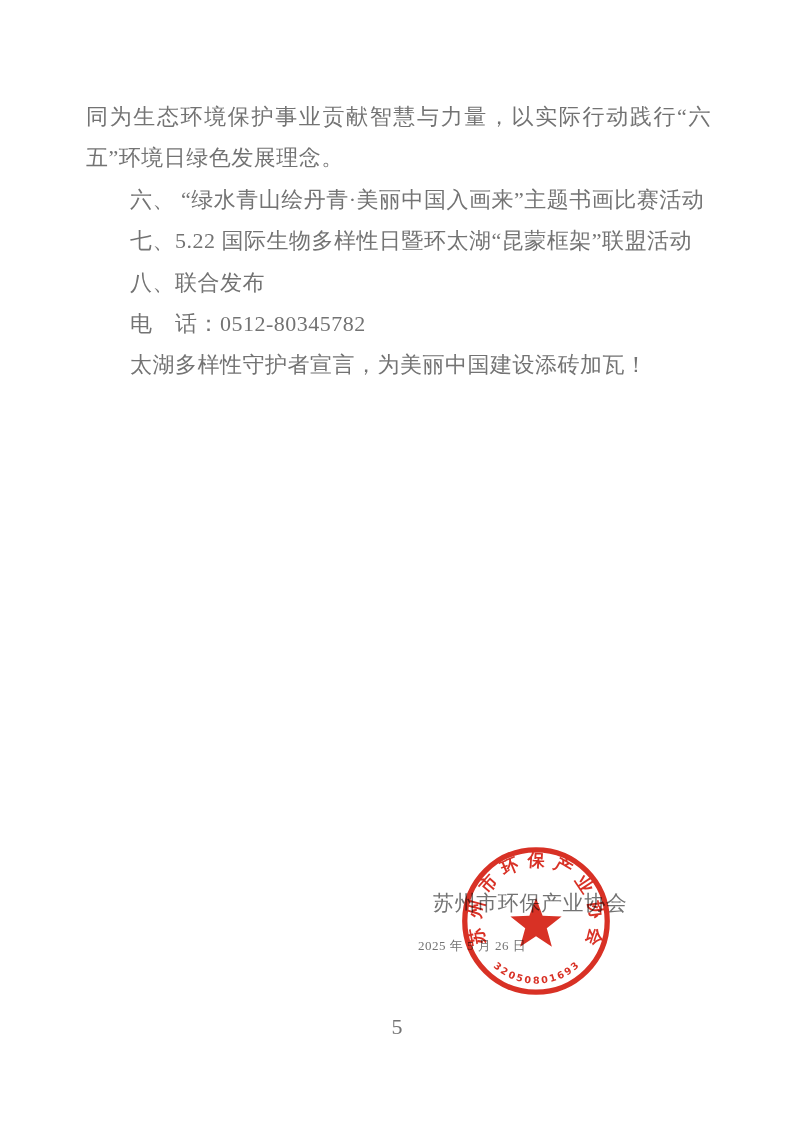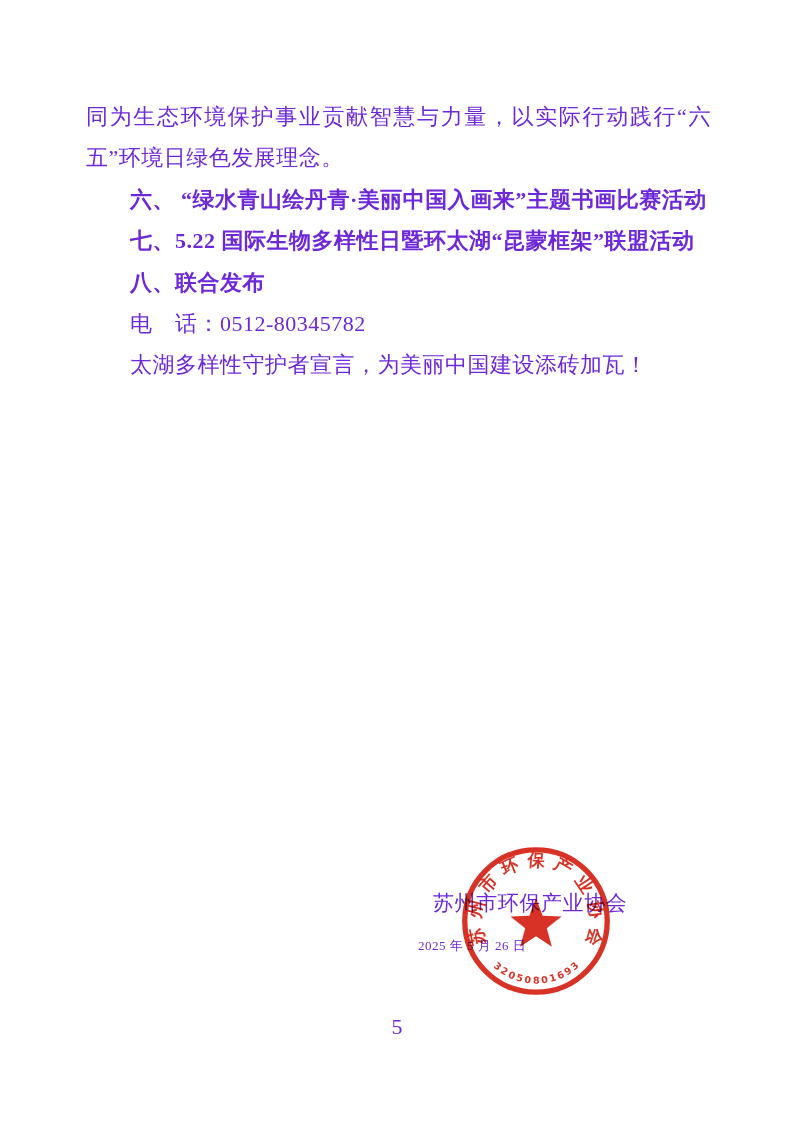--- a/index.html
+++ b/index.html
@@ -3,36 +3,36 @@
 <meta charset="utf-8">
 <style>
   html, body { margin: 0; padding: 0; background: #e8e8e8; }
   .page {
     position: relative;
     width: 794px;
     height: 1123px;
     margin: 0 auto;
     background: #ffffff;
     font-family: "Liberation Serif", "DejaVu Serif", serif;
-    color: #6d28d9;
+    color: #737373;
     overflow: hidden;
   }
   .content {
     position: absolute;
     left: 86px;
     top: 96px;
     width: 625px;
     font-size: 22px;
     line-height: 41.4px;
     letter-spacing: 0.5px;
     text-align: justify;
   }
   .content p { margin: 0; }
   .indent { text-indent: 2em; }
-  .heading { font-weight: bold; text-indent: 2em; }
+  .heading { font-weight: normal; text-indent: 2em; }
   .signature-org {
     position: absolute;
     left: 433px;
     top: 889px;
     font-size: 21px;
     letter-spacing: 0.6px;
     z-index: 1;
   }
   .signature-date {
     position: absolute;

